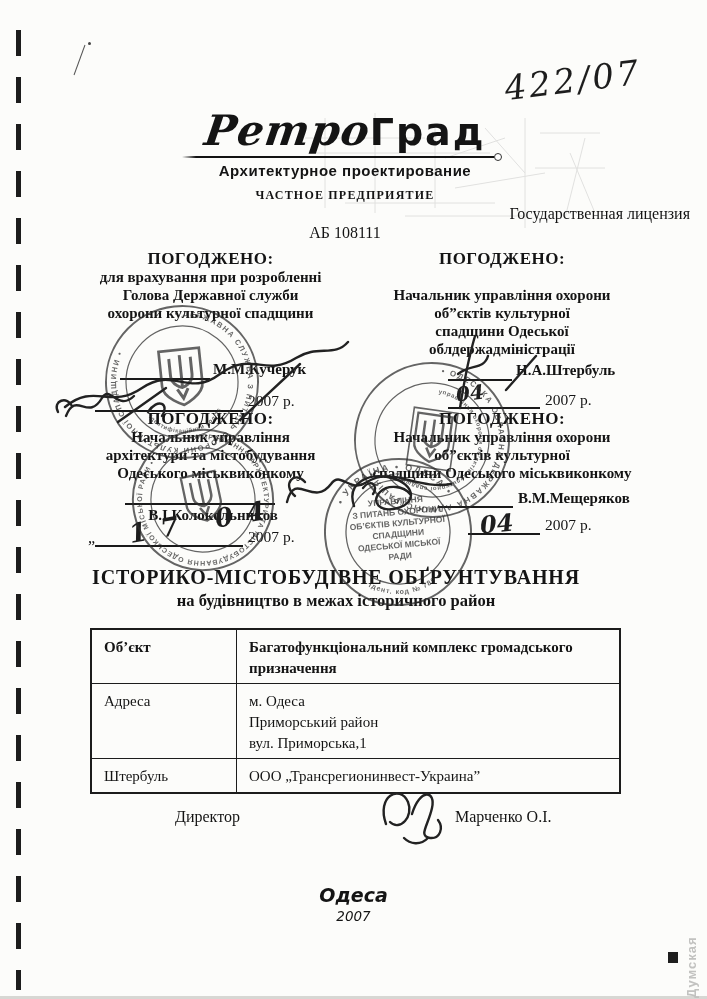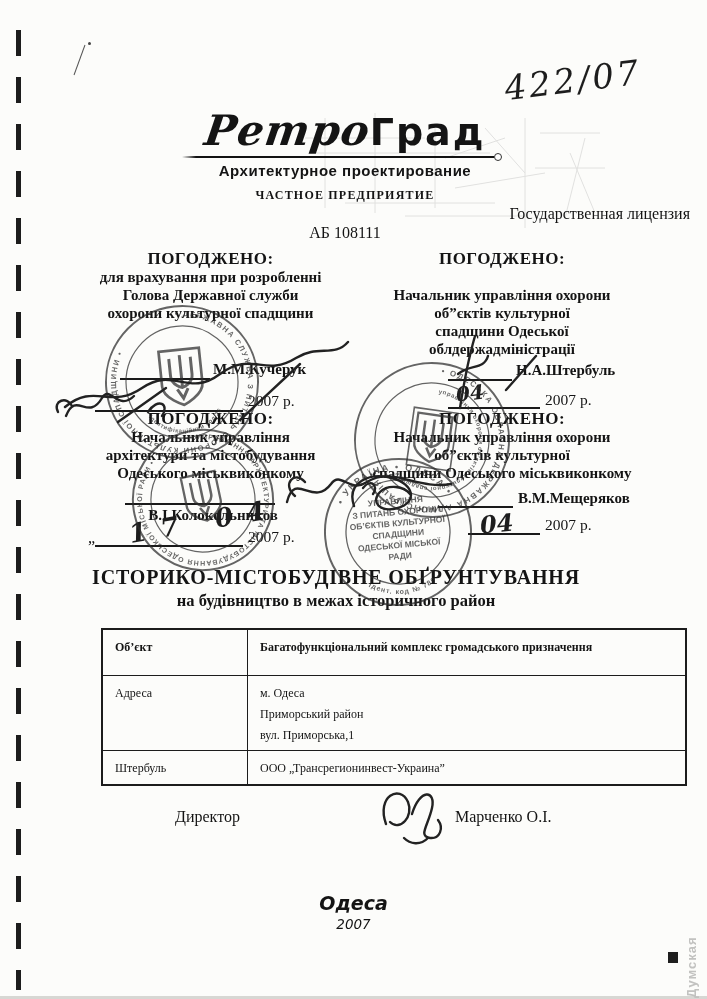--- a/index.html
+++ b/index.html
@@ -49,33 +49,33 @@
   .stamp{position:absolute;opacity:.72;z-index:5;}
   .stamp text{font-family:"Liberation Sans",sans-serif;font-weight:bold;fill:#2b2b2b;}
 
   .sig{position:absolute;z-index:6;}
   .sig path{fill:none;stroke:#222;stroke-width:2.4;stroke-linecap:round;}
 
   .doc-title{position:absolute;left:0;top:566px;width:672px;text-align:center;z-index:3;}
   .doc-title .t1{font-weight:bold;font-size:20px;letter-spacing:.8px;}
   .doc-title .t2{font-weight:bold;font-size:16.5px;margin-top:2px;}
 
-  .info-table{position:absolute;left:101px;top:628px;width:586px;z-index:3;
-      border:2px solid #1c1c1c;border-collapse:collapse;font-size:12px;}
+  .info-table{position:absolute;left:90px;top:628px;width:531px;z-index:3;
+      border:2px solid #1c1c1c;border-collapse:collapse;font-size:15px;}
   .info-table td{border:1.5px solid #1c1c1c;vertical-align:top;padding:7px 10px 4px 12px;line-height:21px;}
   .info-table .lbl{width:122px;}
   .info-table .b{font-weight:bold;}
   .r1 td{height:34px;} .r2 td{height:48px;} .r3 td{height:22px;}
 
   .director-row{position:absolute;left:0;top:808px;width:707px;z-index:3;font-size:16px;}
   .dir-role{position:absolute;left:175px;top:0;}
   .dir-name{position:absolute;left:455px;top:0;}
 
   .footer{position:absolute;left:0;top:884px;width:707px;text-align:center;z-index:2;
-      font-family:"DejaVu Sans",sans-serif;margin-top:8px;}
+      font-family:"DejaVu Sans",sans-serif;}
   .city{font-weight:bold;font-style:italic;font-size:19px;}
   .fyear{font-style:italic;font-size:13.5px;margin-top:2px;}
 
   .watermark{position:absolute;left:684px;top:998px;transform:rotate(-90deg);transform-origin:0 0;
       font-family:"Liberation Sans",sans-serif;font-size:13px;font-weight:bold;color:#c2c2c0;letter-spacing:1px;}
   .wm-block{position:absolute;left:668px;top:952px;width:10px;height:11px;background:#1e1e1e;}
 </style>
 </head>
 <body>
 

